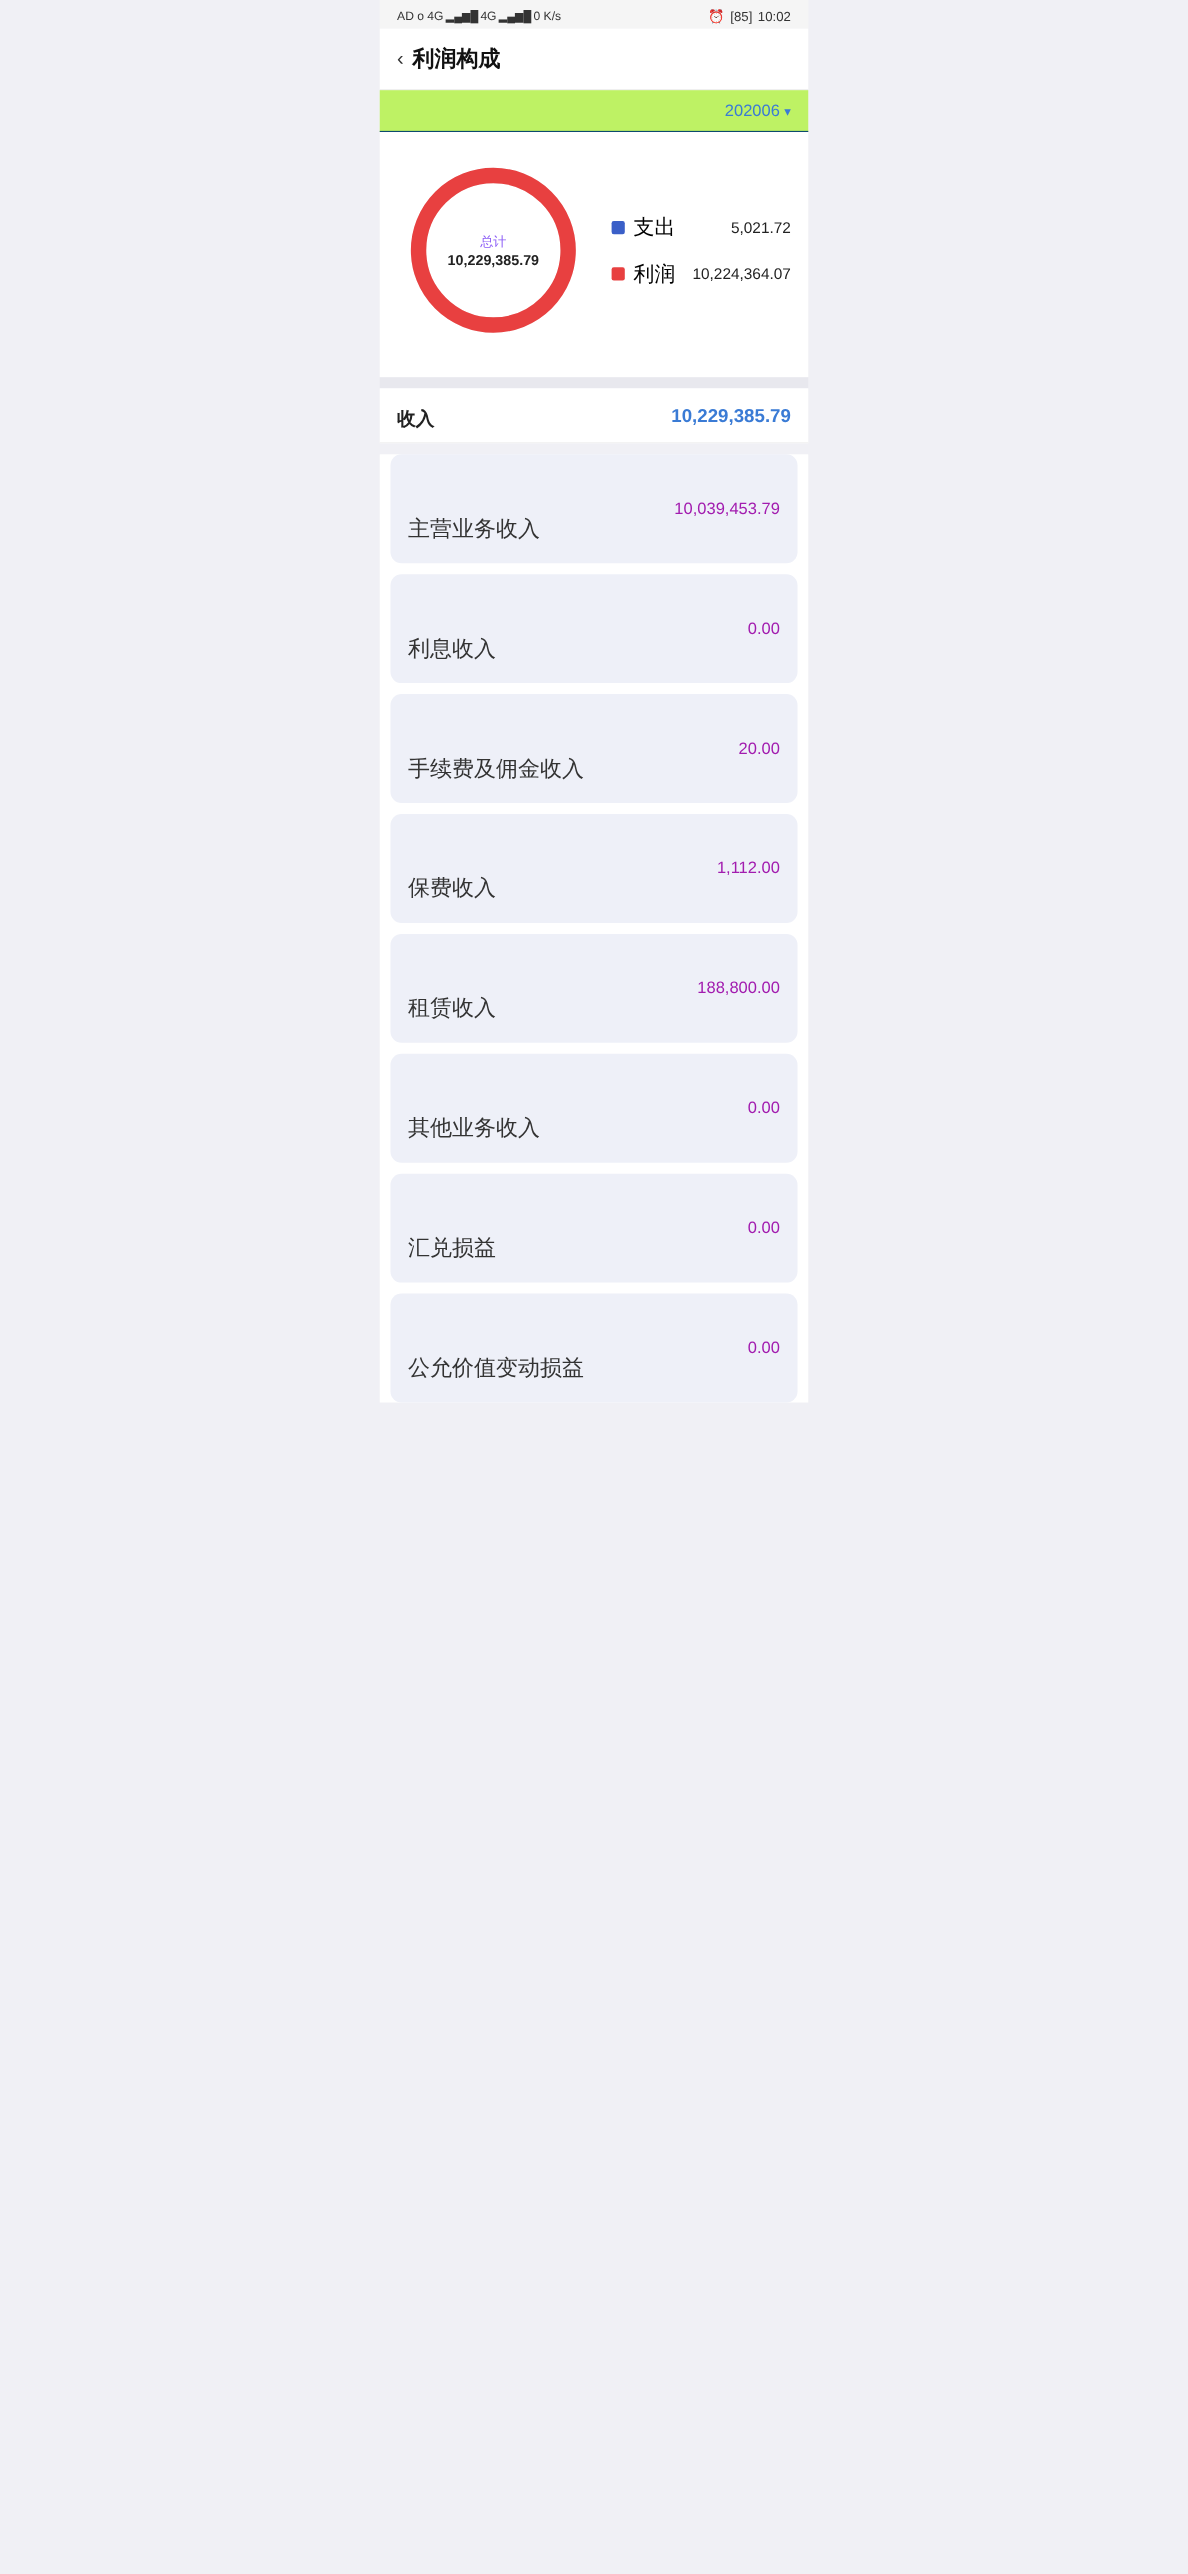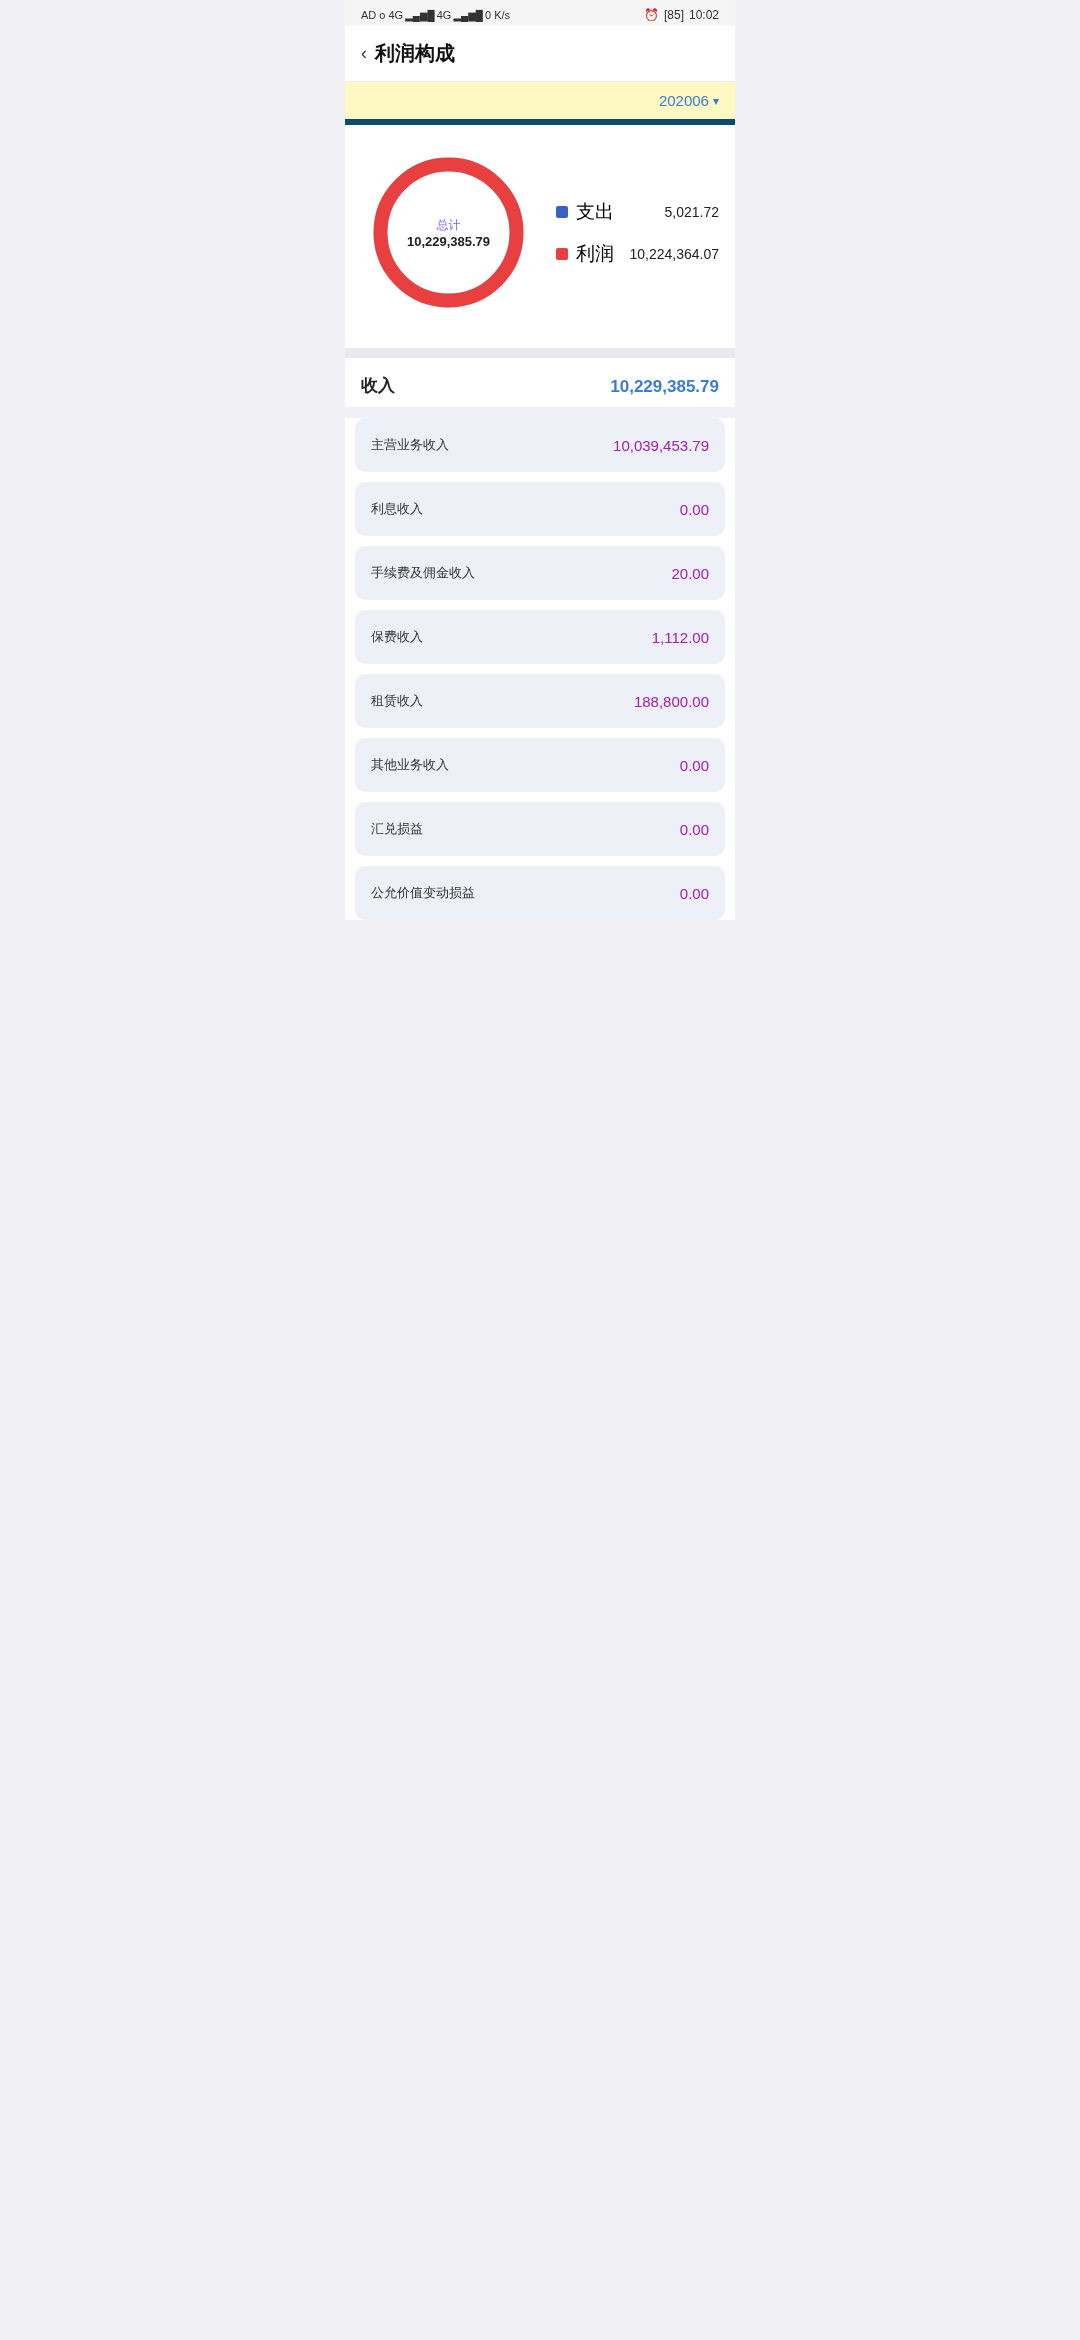--- a/index.html
+++ b/index.html
@@ -45,26 +45,26 @@
       font-size: 18px;
       color: #333;
       cursor: pointer;
     }
     .nav-title {
       font-size: 20px;
       font-weight: 600;
       color: #111;
     }
     .period-selector {
-      background: #fef9c3;
+      background: #bef264;
       padding: 10px 16px;
       display: flex;
       justify-content: flex-end;
       align-items: center;
-      border-bottom: 6px solid #0c4a6e;
+      border-bottom: 1px solid #0c4a6e;
     }
     .period-label {
       color: #3a7bd5;
       font-size: 15px;
       font-weight: 500;
       cursor: pointer;
       display: flex;
       align-items: center;
       gap: 4px;
     }
@@ -136,21 +136,21 @@
     }
     .divider-section {
       height: 10px;
       background: #e8e8ee;
     }
     .income-header {
       background: #fff;
       padding: 16px 16px 10px;
       display: flex;
       justify-content: space-between;
-      align-items: flex-end;
+      align-items: flex-start;
       border-bottom: 1px solid #f0f0f0;
     }
     .income-label {
       font-size: 17px;
       font-weight: 600;
       color: #222;
     }
     .income-total {
       font-size: 17px;
       font-weight: 600;
@@ -163,22 +163,23 @@
     .item-row {
       background: #eef0f8;
       border-radius: 10px;
       margin: 10px 0;
       padding: 18px 16px;
       display: flex;
       justify-content: space-between;
       align-items: center;
     }
     .item-name {
-      font-size: 13px;
-      color: #333;
+      font-size: 20px;
+      color: #333;
+      margin-top: 36px;
     }
     .item-value {
       font-size: 15px;
       color: #a21caf;
       font-weight: 500;
     }
   </style>
 </head>
 <body>
 

